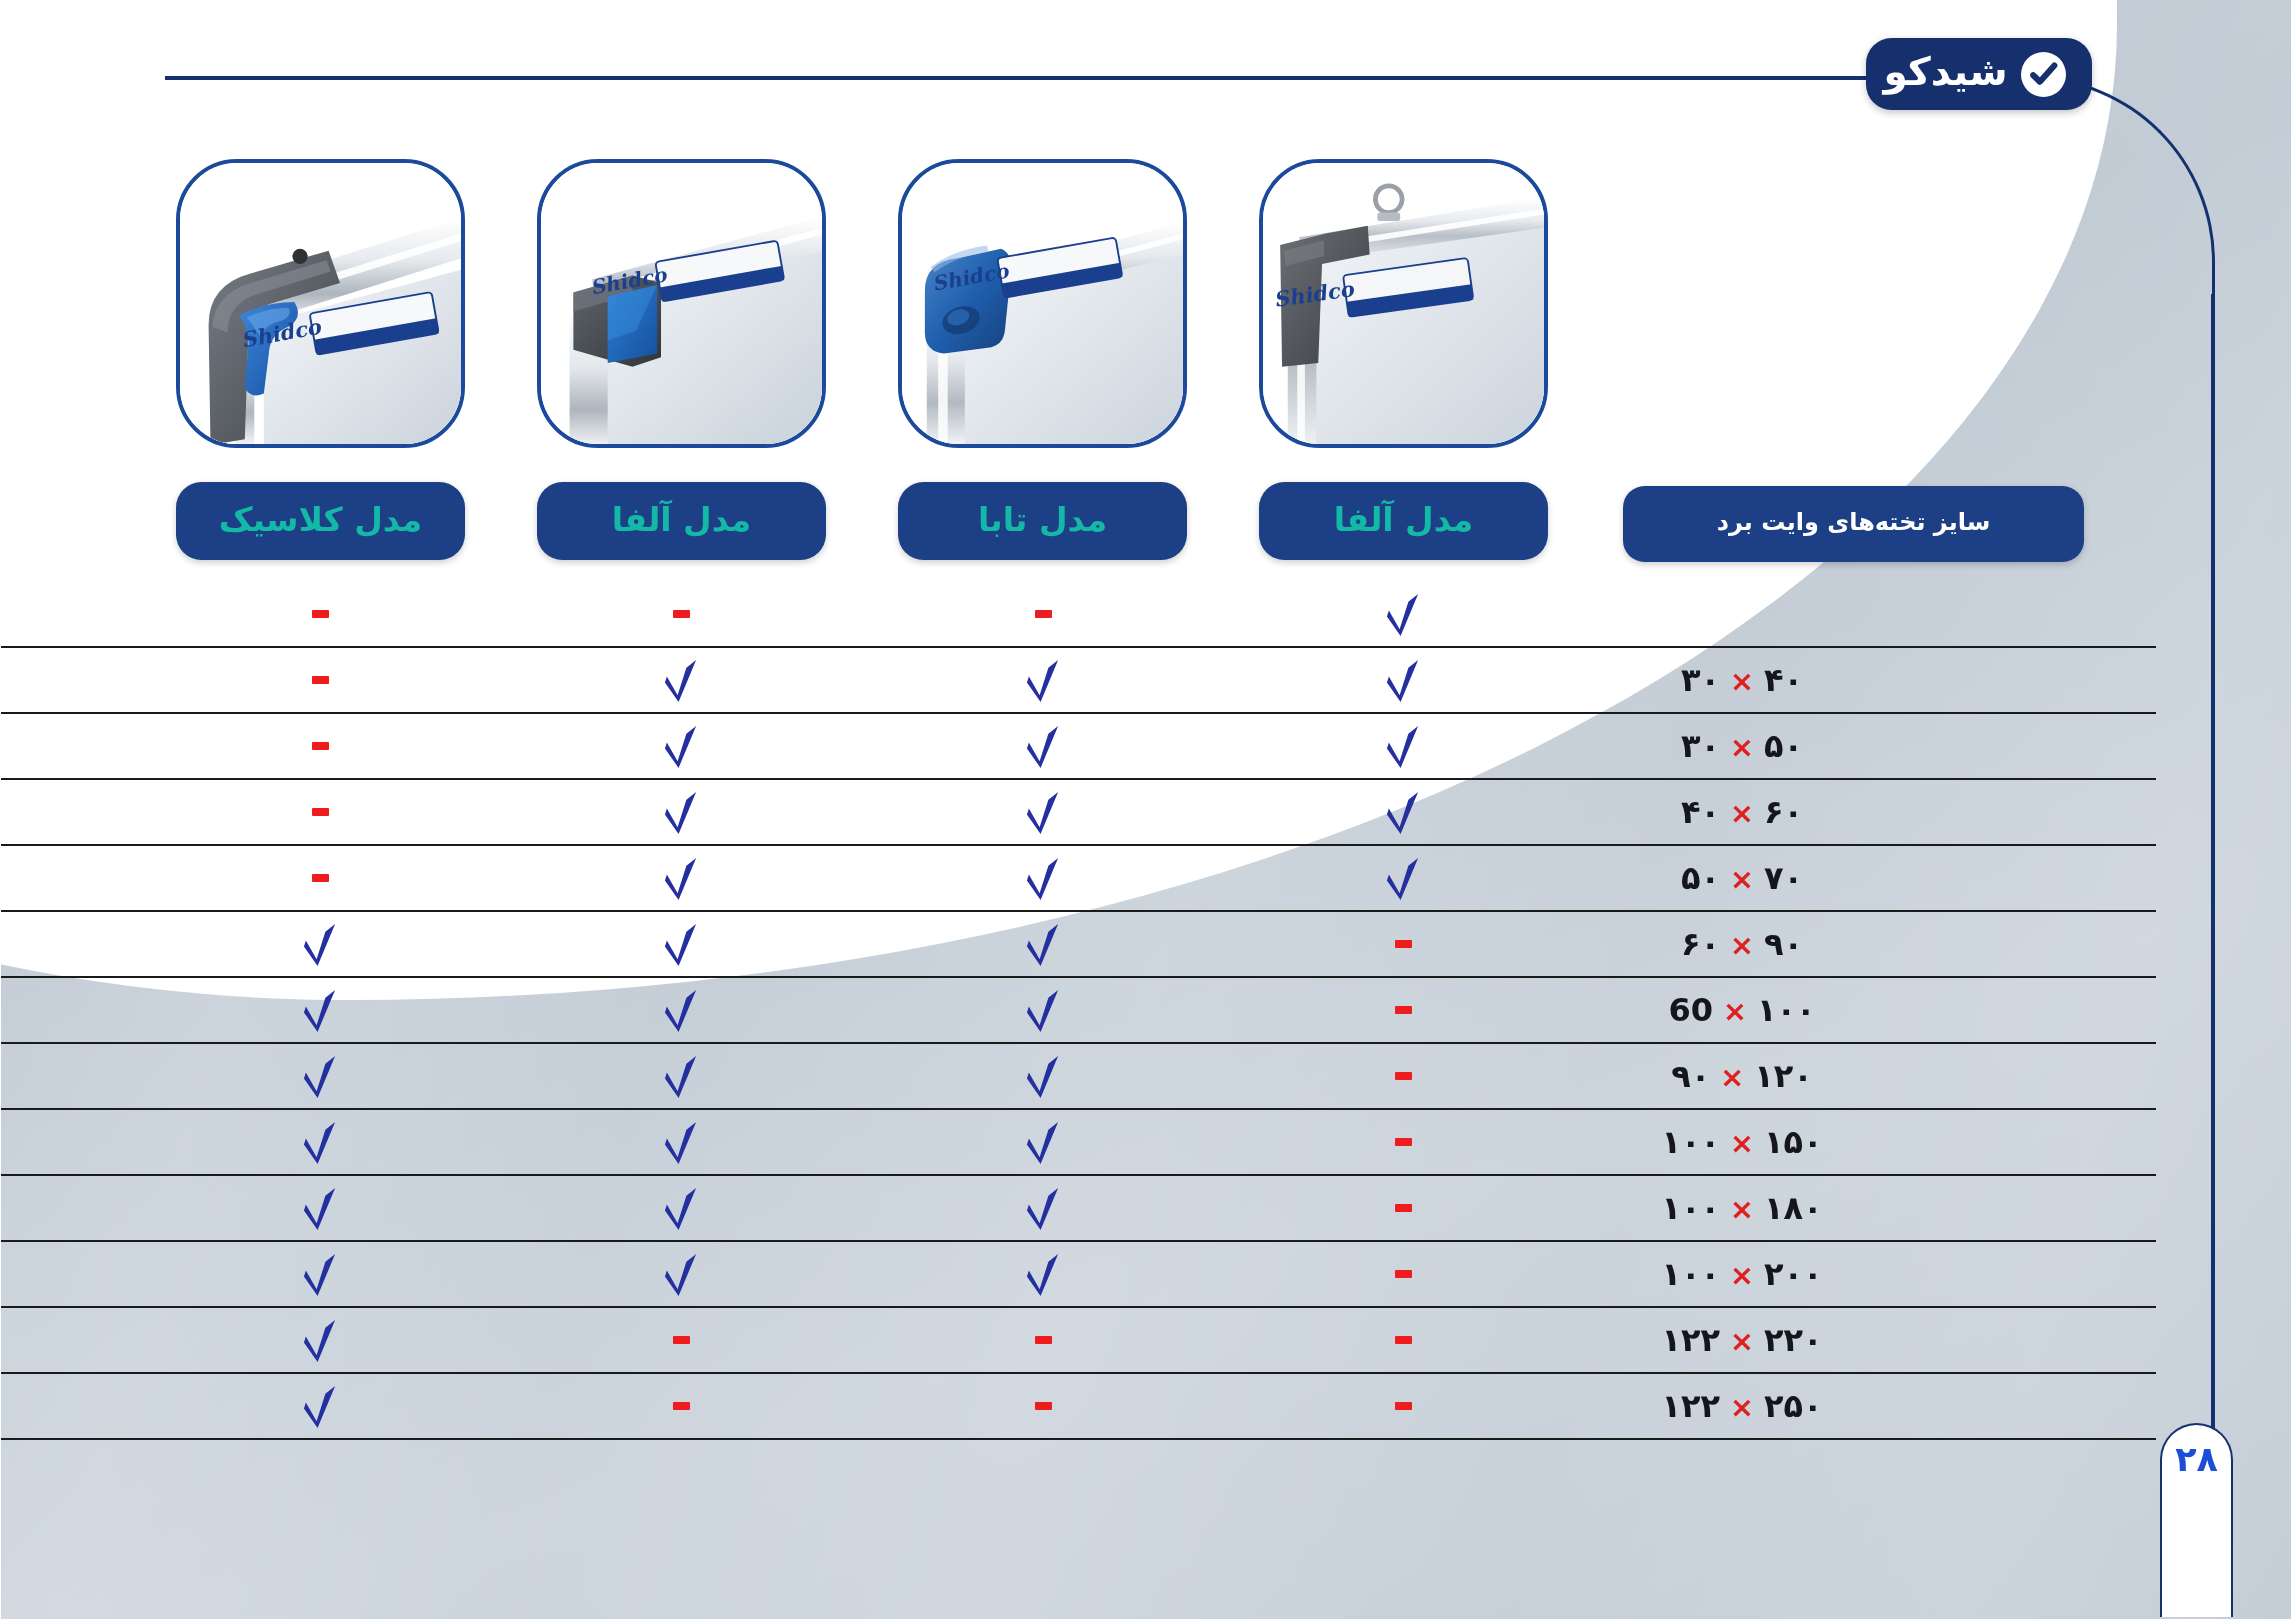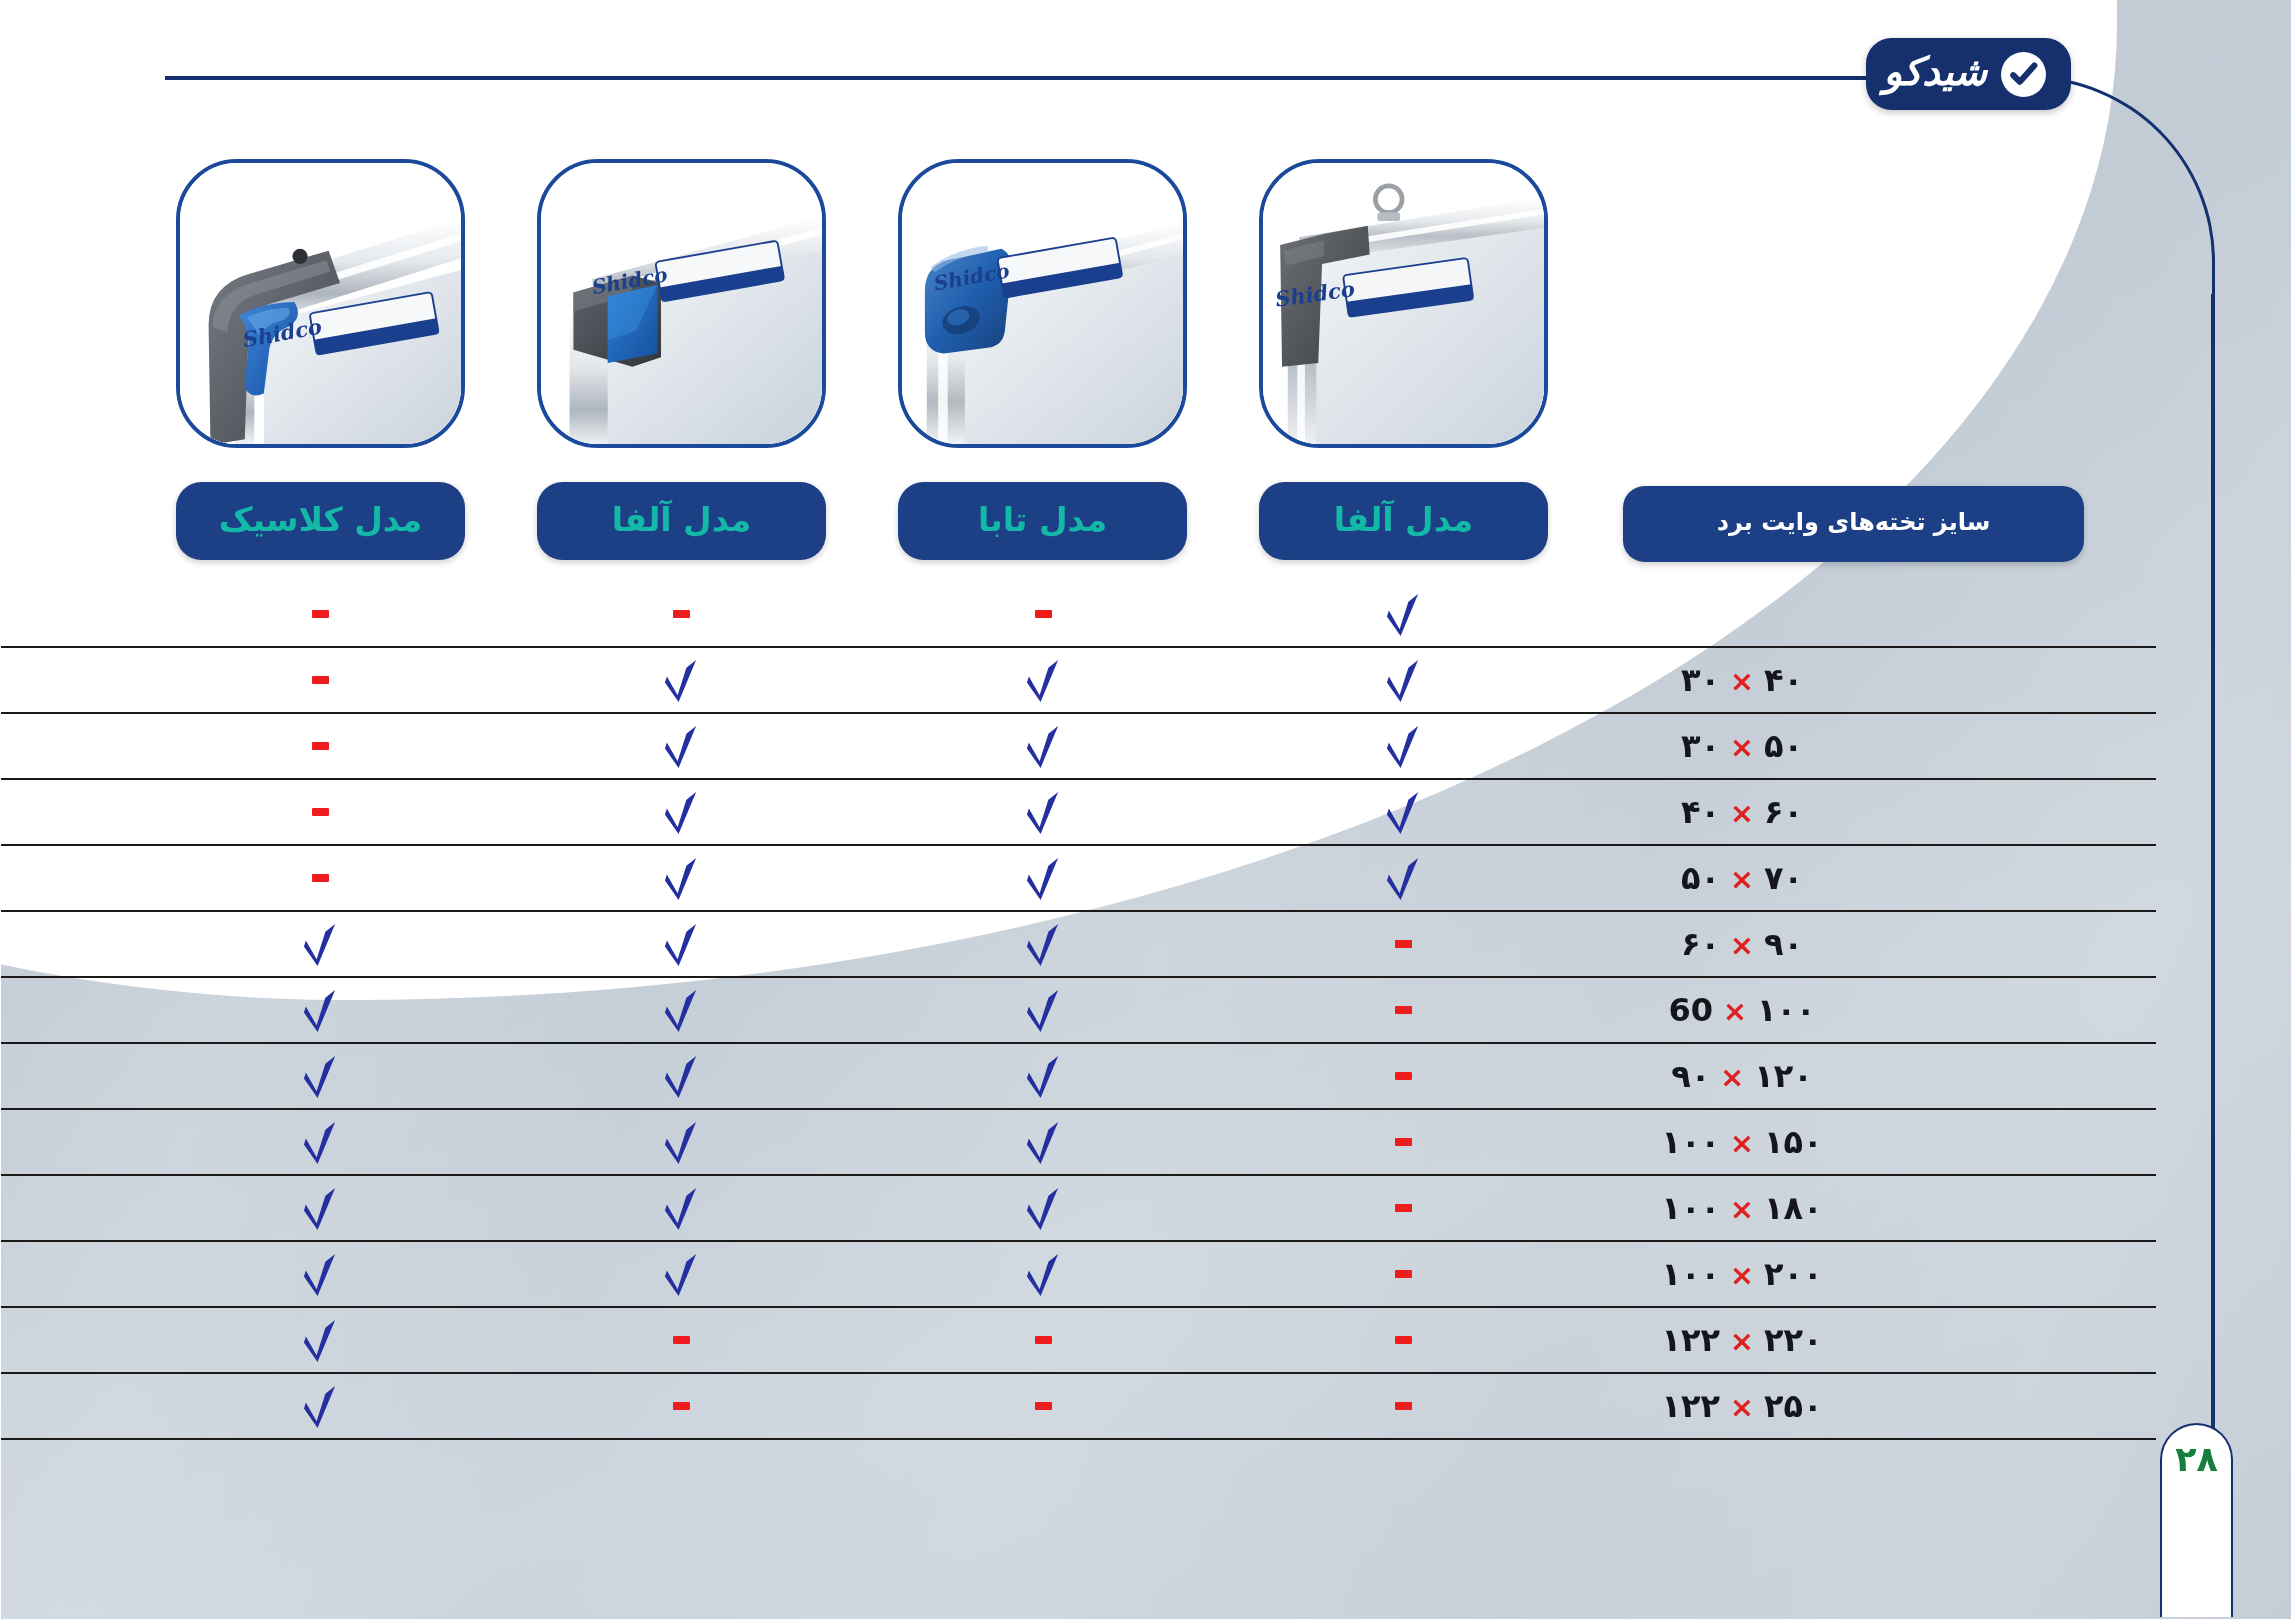--- a/index.html
+++ b/index.html
@@ -67,21 +67,20 @@
   .logo{
     position:absolute;
     left:1866px; top:38px;
     height:72px;
     padding:0 25.5px 0 17.6px;
     background:#15306d;
     border-radius:25.5px;
     display:flex; align-items:center; gap:13.7px;
     flex-direction:row-reverse;
     box-shadow:0 2.9px 7.8px rgba(0,0,0,.22);
-    font-style:italic;
   }
   .logo-text{
     color:#ffffff;
     font-size:39px;
     font-weight:bold;
     letter-spacing:-1px;
     line-height:1;
     padding-bottom:4.9px;
   }
   .logo-check{
@@ -98,21 +97,21 @@
     left:2160px; top:1423px;
     width:73px; height:194px;
     background:#ffffff;
     border:2.9px solid #14306e;
     border-bottom:none;
     border-radius:37px 37px 0 0;
     display:flex; justify-content:center;
     padding-top:13.7px;
   }
   .page-tab span{
-    font-size:35px; font-weight:bold; color:#15803d;
+    font-size:35px; font-weight:bold; color:#1d4ed8;
   }
 
   
   .thumbs{
     position:absolute;
     left:176px; top:159px;
     width:1372px; height:304px;
   }
   .thumb{
     position:absolute;

